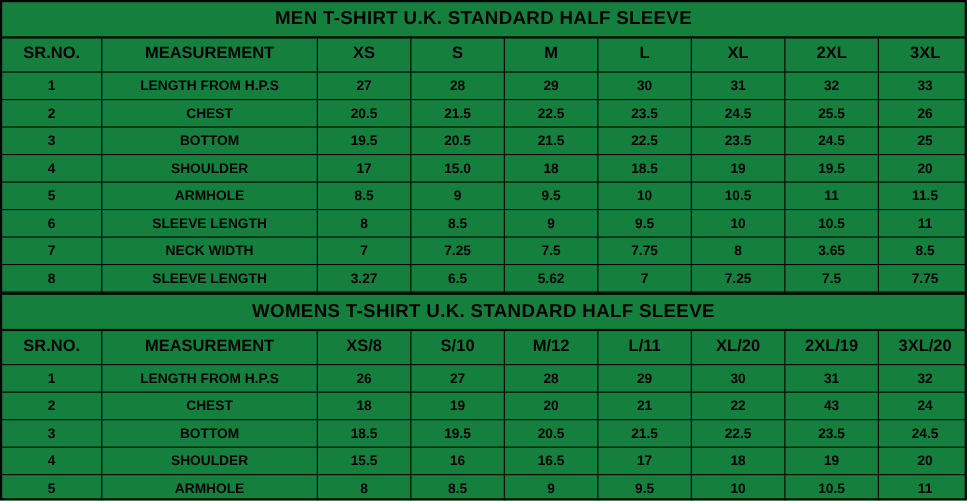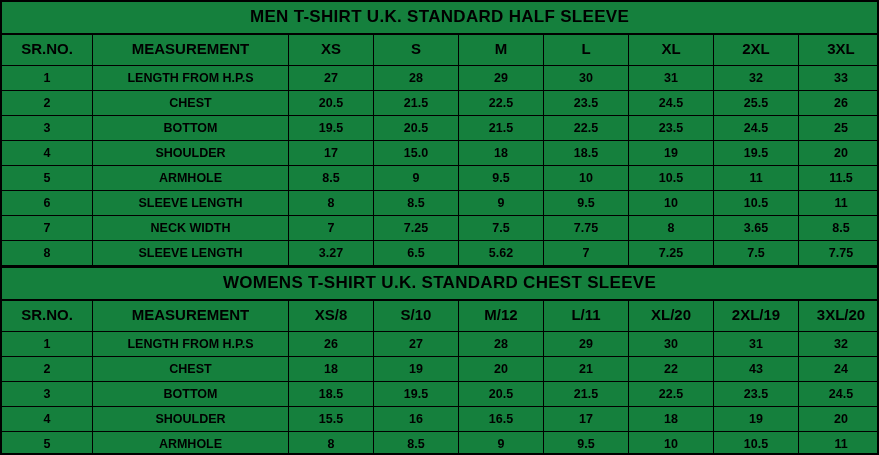--- a/index.html
+++ b/index.html
@@ -177,21 +177,21 @@
         <td>6.5</td>
         <td>5.62</td>
         <td>7</td>
         <td>7.25</td>
         <td>7.5</td>
         <td>7.75</td>
       </tr>
     </tbody>
   </table>
 
-  <div class="title-row section-divider-top">WOMENS  T-SHIRT U.K. STANDARD CHEST SLEEVE</div>
+  <div class="title-row section-divider-top">WOMENS  T-SHIRT U.K. STANDARD HALF SLEEVE</div>
 
   <table class="size-table">
     <thead>
       <tr>
         <th class="col-sr">SR.NO.</th>
         <th class="col-meas">MEASUREMENT</th>
         <th class="col-size">XS/8</th>
         <th class="col-size">S/10</th>
         <th class="col-size">M/12</th>
         <th class="col-size">L/11</th>

